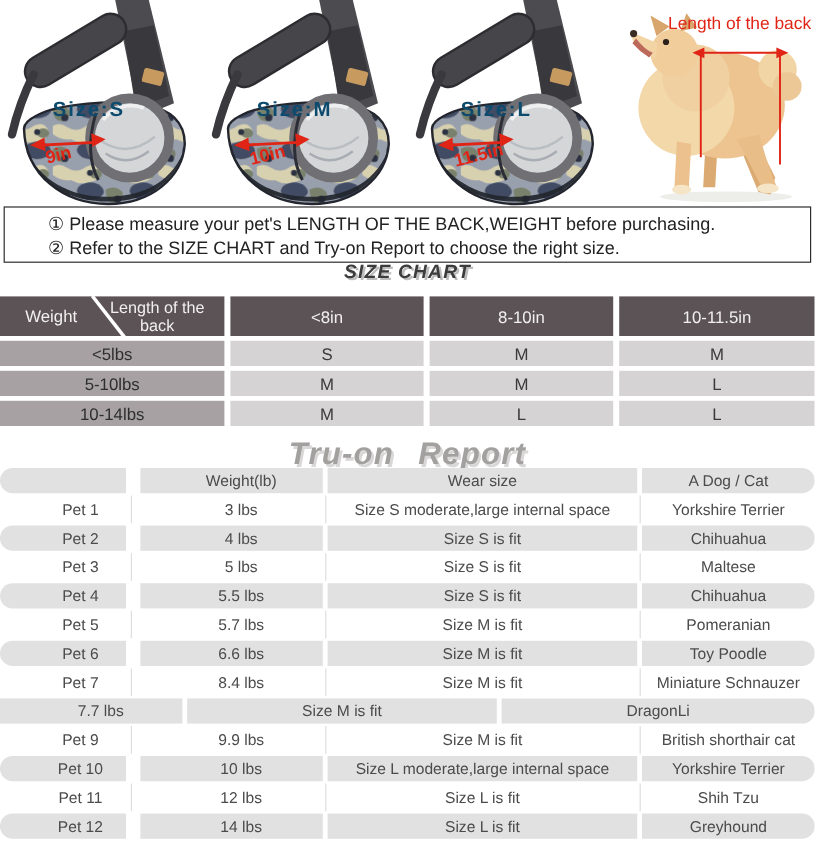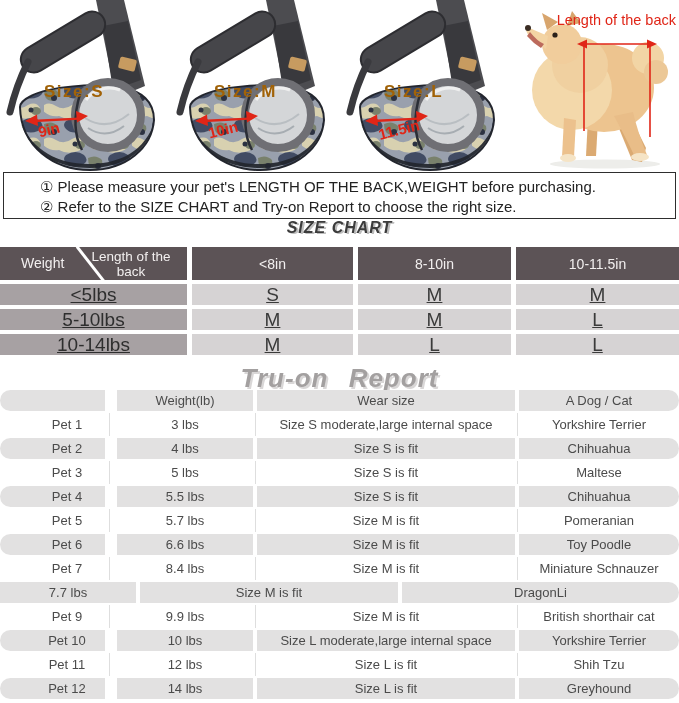--- a/index.html
+++ b/index.html
@@ -5,21 +5,21 @@
   html,body{margin:0;padding:0;background:#fff;}
   .stage{position:relative;width:679px;height:703px;background:#fff;overflow:hidden;
          font-family:"Liberation Sans",sans-serif;}
 
   
   .hero{position:absolute;top:0;left:0;width:679px;height:172px;display:flex;}
   .panel{position:relative;width:170px;height:172px;flex:0 0 auto;}
   .panel.dog{width:169px;}
   .bag-svg,.dog-svg{position:absolute;top:0;left:0;}
   .size-label{position:absolute;left:44px;top:82px;font-size:17px;font-weight:bold;
-              color:#a16207;letter-spacing:1.5px;white-space:nowrap;}
+              color:#0c4a6e;letter-spacing:1.5px;white-space:nowrap;}
   .width-label{position:absolute;left:38px;top:121px;font-size:15px;font-weight:bold;
                color:#e02517;transform:rotate(-14deg);white-space:nowrap;}
   .dog-note{position:absolute;top:12px;right:3px;font-size:14.5px;color:#e02517;
             white-space:nowrap;}
 
   
   .notes-box{position:absolute;top:172px;left:3px;width:671px;height:45px;
              border:1px solid #2e2e2e;background:#fff;}
   .note-line{position:absolute;left:36px;font-size:15px;color:#222;white-space:nowrap;}
   .note-line.l1{top:5px;}
@@ -31,42 +31,42 @@
             letter-spacing:1px;text-shadow:2px 1px 0 #bdbdbd;}
   .tr-title{position:absolute;top:363px;left:0;width:679px;text-align:center;
             font-size:26px;font-weight:bold;font-style:italic;color:#a3a0a0;
             letter-spacing:1px;word-spacing:12px;text-shadow:2px 2px 0 #d9d7d7;}
 
   
   .size-chart{position:absolute;top:247px;left:0;width:679px;}
   .sc-row{display:flex;margin-bottom:4px;height:21px;}
   .sc-row.head{height:33px;}
   .sc-cell{display:flex;align-items:center;justify-content:center;
-           font-size:19px;color:#3a3a3a;background:#d6d3d4;text-decoration:underline;}
+           font-size:14px;color:#3a3a3a;background:#d6d3d4;}
   .sc-hcell{display:flex;align-items:center;justify-content:center;
             font-size:14px;color:#f2efef;background:#5c5356;}
   .sc-lab{background:#a7a1a3;color:#2e2e2e;}
   .sw0{width:187px;margin-right:5px;}
   .sw1{width:161px;margin-right:5px;}
   .sw2{width:153px;margin-right:5px;}
   .sw3{flex:1;}
   .sc-corner{position:relative;background:#5c5356;width:187px;margin-right:5px;}
   .corner-weight{position:absolute;left:21px;top:8px;font-size:14px;color:#f2efef;}
   .corner-length{position:absolute;right:13px;top:2px;width:86px;text-align:center;
                  font-size:13.5px;line-height:15px;color:#f2efef;}
   .corner-diag{position:absolute;left:89px;top:-5px;width:3px;height:44px;
                background:#fff;transform:rotate(-38deg);}
 
   
   .tryon{position:absolute;top:390px;left:0;width:679px;}
   .tr-row{display:flex;height:21px;margin-bottom:3px;}
   .tr-cell{position:relative;display:flex;align-items:center;justify-content:center;
            font-size:13px;color:#4b4b4b;white-space:nowrap;}
   .c0{width:105px;margin-right:12px;padding-left:29px;box-sizing:border-box;}
-  .c1{width:136px;margin-right:4px;}
+  .c1{width:136px;margin-right:4px;padding-left:16px;}
   .c2{width:258px;margin-right:4px;}
   .c3{flex:1;}
   .tr-row.gray .tr-cell{background:#e2e1e1;}
   .tr-row.gray .c0{border-radius:11px 0 0 11px;}
   .tr-row.gray .c3{border-radius:0 11px 11px 0;}
   .tr-row.white .tr-cell{background:#fff;}
   .tr-row.white .c1::before,
   .tr-row.white .c2::before,
   .tr-row.white .c3::before{content:"";position:absolute;top:-1px;bottom:-1px;
                             width:1px;background:#dedede;}

